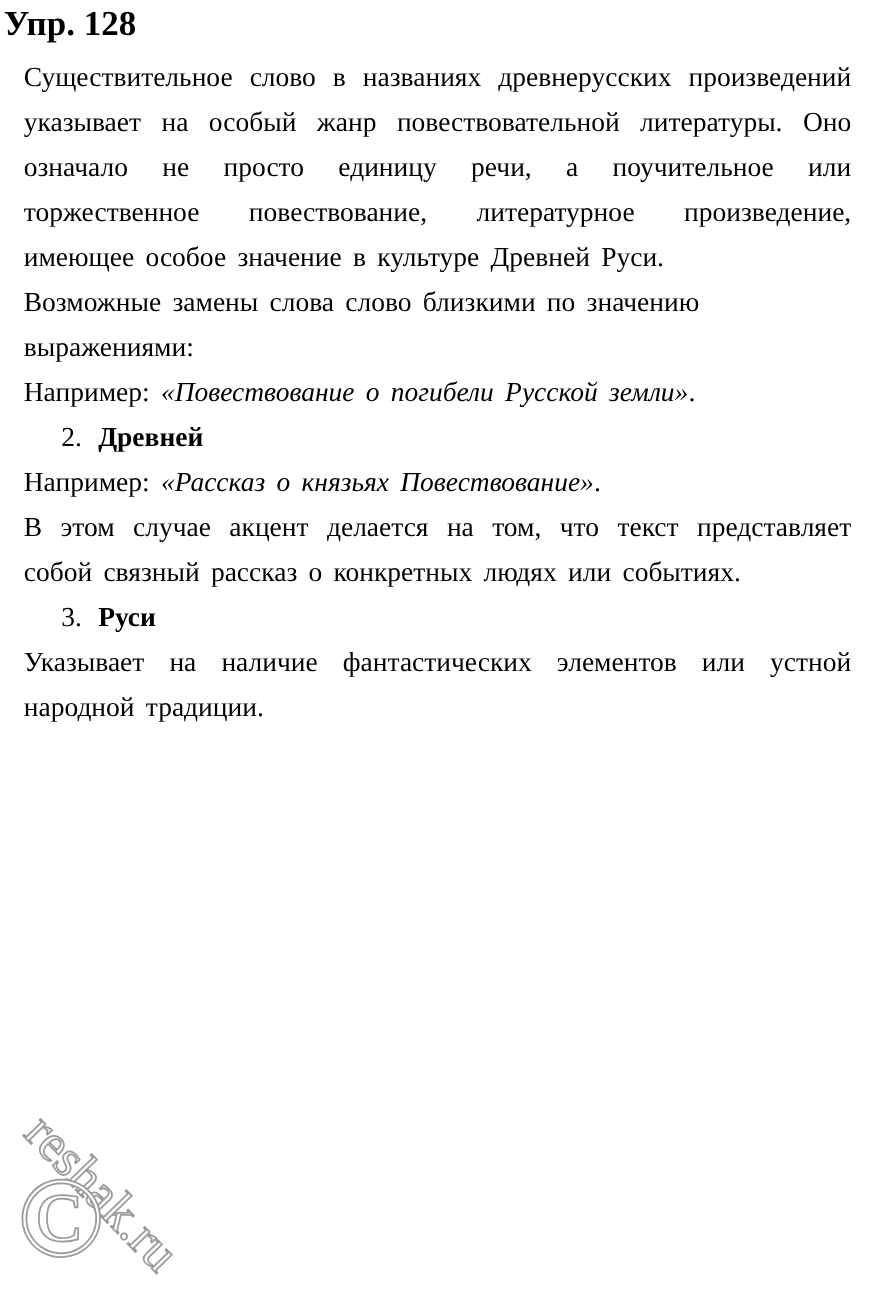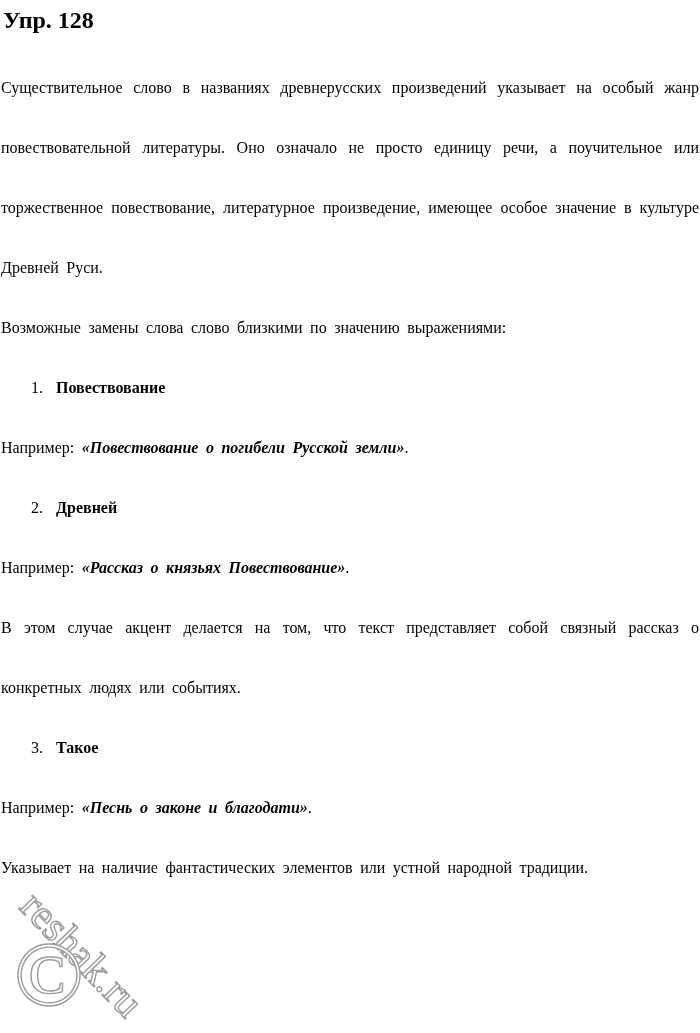--- a/index.html
+++ b/index.html
@@ -12,40 +12,40 @@
     background: #ffffff;
     overflow: hidden;
     color: #000;
     font-family: "Liberation Serif", "DejaVu Serif", serif;
   }
   .header {
     display: flex;
     justify-content: space-between;
     align-items: baseline;
     padding: 5px 3px 0 3px;
-    font-size: 24px;
+    font-size: 28px;
     line-height: 30px;
-    margin-bottom: 23px;
+    margin-bottom: 9px;
   }
   .header .ex-label { font-weight: bold; }
   .content {
-    padding: 0 1px;
-    font-size: 16px;
-    line-height: 60px;
+    padding: 0 19px;
+    font-size: 22px;
+    line-height: 36px;
     word-spacing: 3.5px;
   }
   .content p { margin: 0; }
   .just { text-align: justify; }
   .item-title {
     margin-top: 5px;
     padding-left: 30px;
   }
   .item-title .num { margin-right: 13px; font-weight: normal; }
   .item-title .term { font-weight: bold; }
-  .example .quote { font-style: italic; font-weight: bold; }
+  .example .quote { font-style: italic; }
   .watermark {
     position: absolute;
     left: 0;
     top: 833px;
     pointer-events: none;
   }
   .watermark text {
     font-family: "Liberation Serif", "DejaVu Serif", serif;
   }
 </style>
@@ -57,29 +57,27 @@
   <div class="header">
     <span class="ex-label">Упр. 128</span>
   </div>
 
   <div class="content">
 
     <p class="just">Существительное слово в названиях древнерусских произведений указывает на особый жанр повествовательной литературы. Оно означало не просто единицу речи, а поучительное или торжественное повествование, литературное произведение, имеющее особое значение в культуре Древней Руси.</p>
 
     <p>Возможные замены слова слово близкими по значению выражениями:</p>
 
-    <p class="item-title"><span class="num">1.</span><span class="term">Повествование</span></p>
     <p class="example"><span>Например: </span><span class="quote">«Повествование о погибели Русской земли»</span><span>.</span></p>
 
     <p class="item-title"><span class="num">2.</span><span class="term">Древней</span></p>
     <p class="example"><span>Например: </span><span class="quote">«Рассказ о князьях Повествование»</span><span>.</span></p>
     <p class="just">В этом случае акцент делается на том, что текст представляет собой связный рассказ о конкретных людях или событиях.</p>
 
-    <p class="item-title"><span class="num">3.</span><span class="term">Такое</span></p>
-    <p class="example"><span>Например: </span><span class="quote">«Песнь о законе и благодати»</span><span>.</span></p>
+    <p class="item-title"><span class="num">3.</span><span class="term">Руси</span></p>
 
     <p class="just">Указывает на наличие фантастических элементов или устной народной традиции.</p>
 
   </div>
 
   <svg class="watermark" width="240" height="200" viewBox="0 0 240 200" xmlns="http://www.w3.org/2000/svg">
     <text x="18" y="75" font-size="42" fill="#ffffff" stroke="#9b9b9b" stroke-width="1.4" transform="rotate(46 18 75)">reshak.ru</text>
     <text x="14" y="172" font-size="92" fill="#ffffff" stroke="#9b9b9b" stroke-width="1.4">©</text>
   </svg>
 

